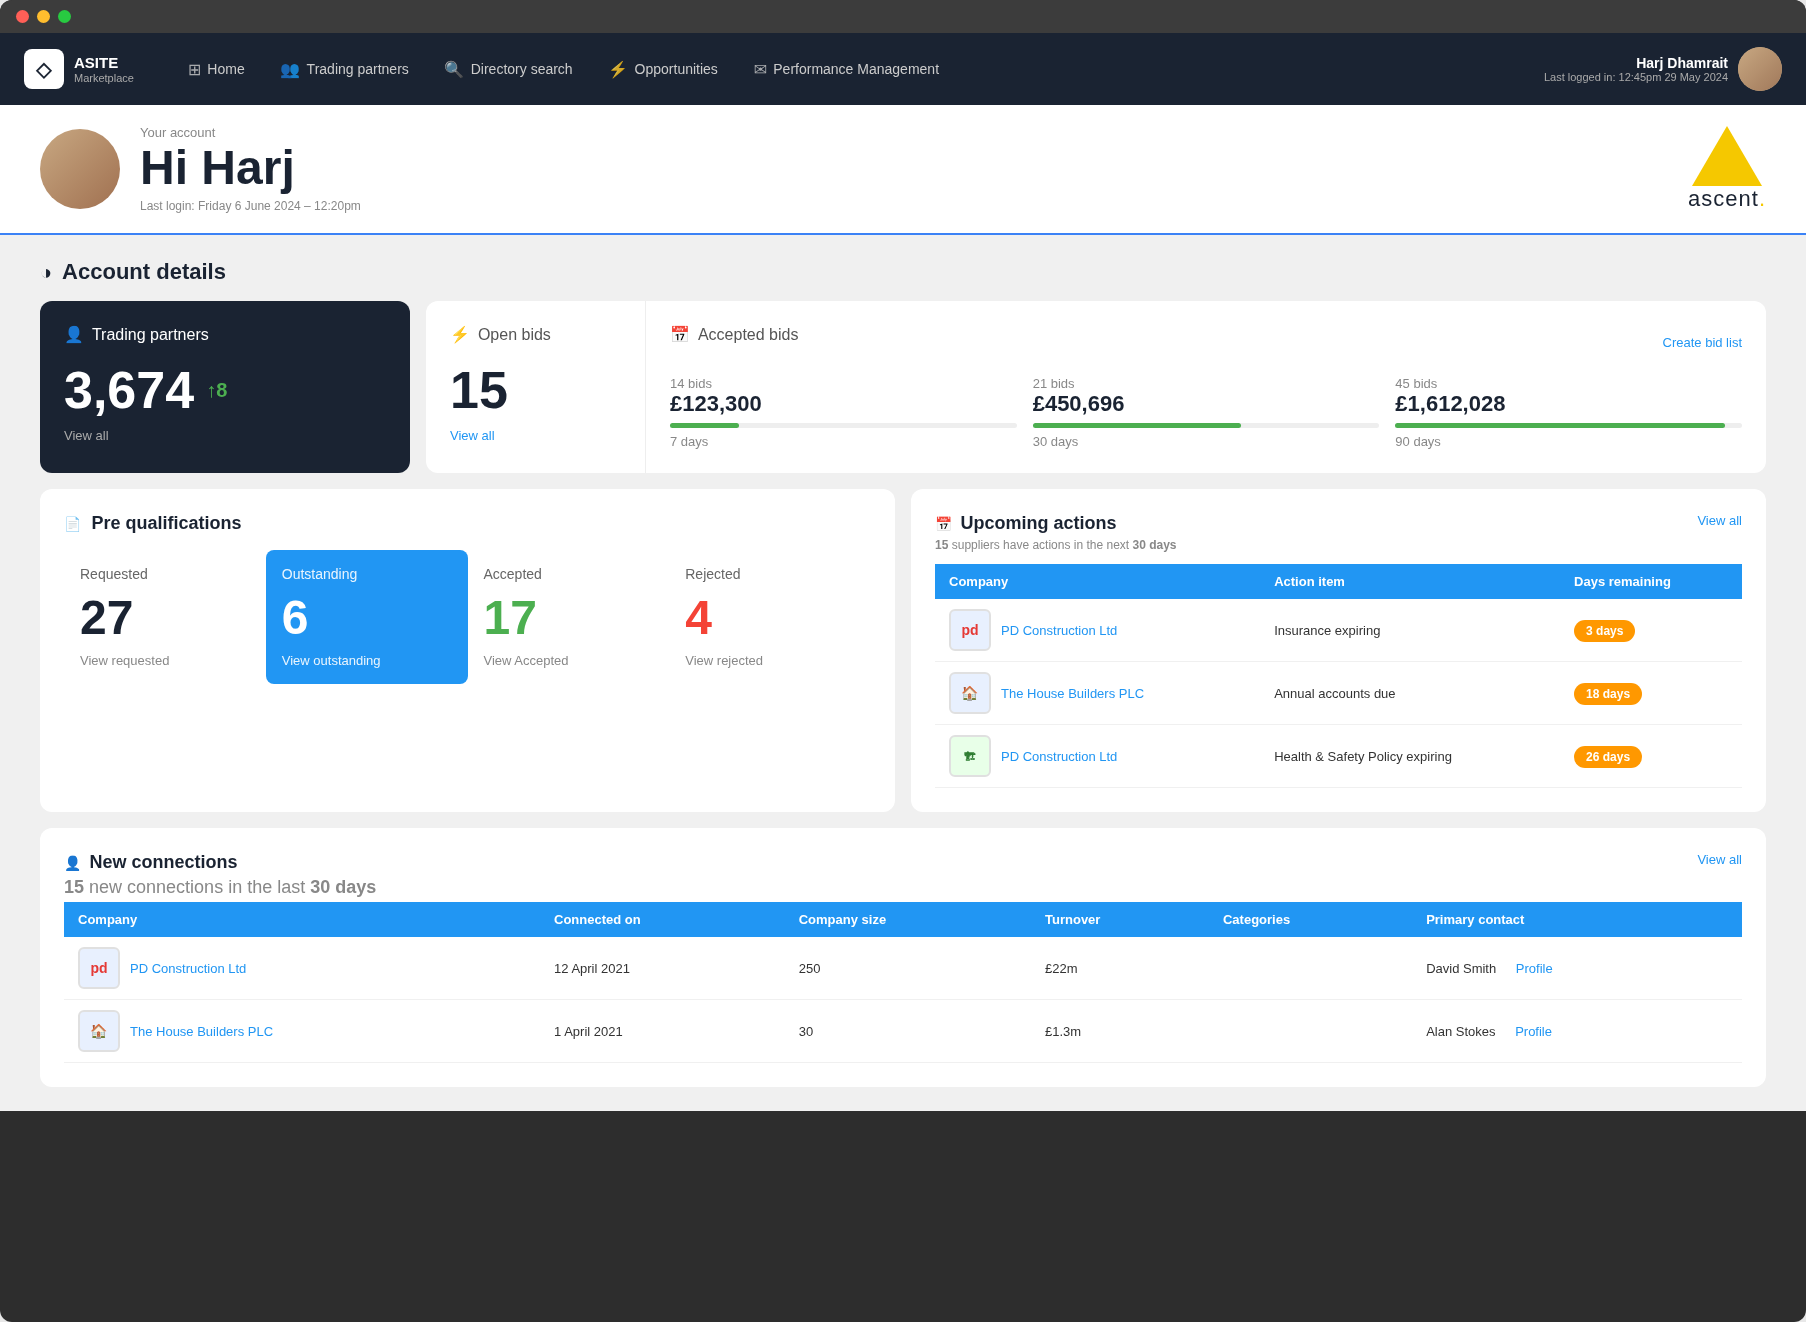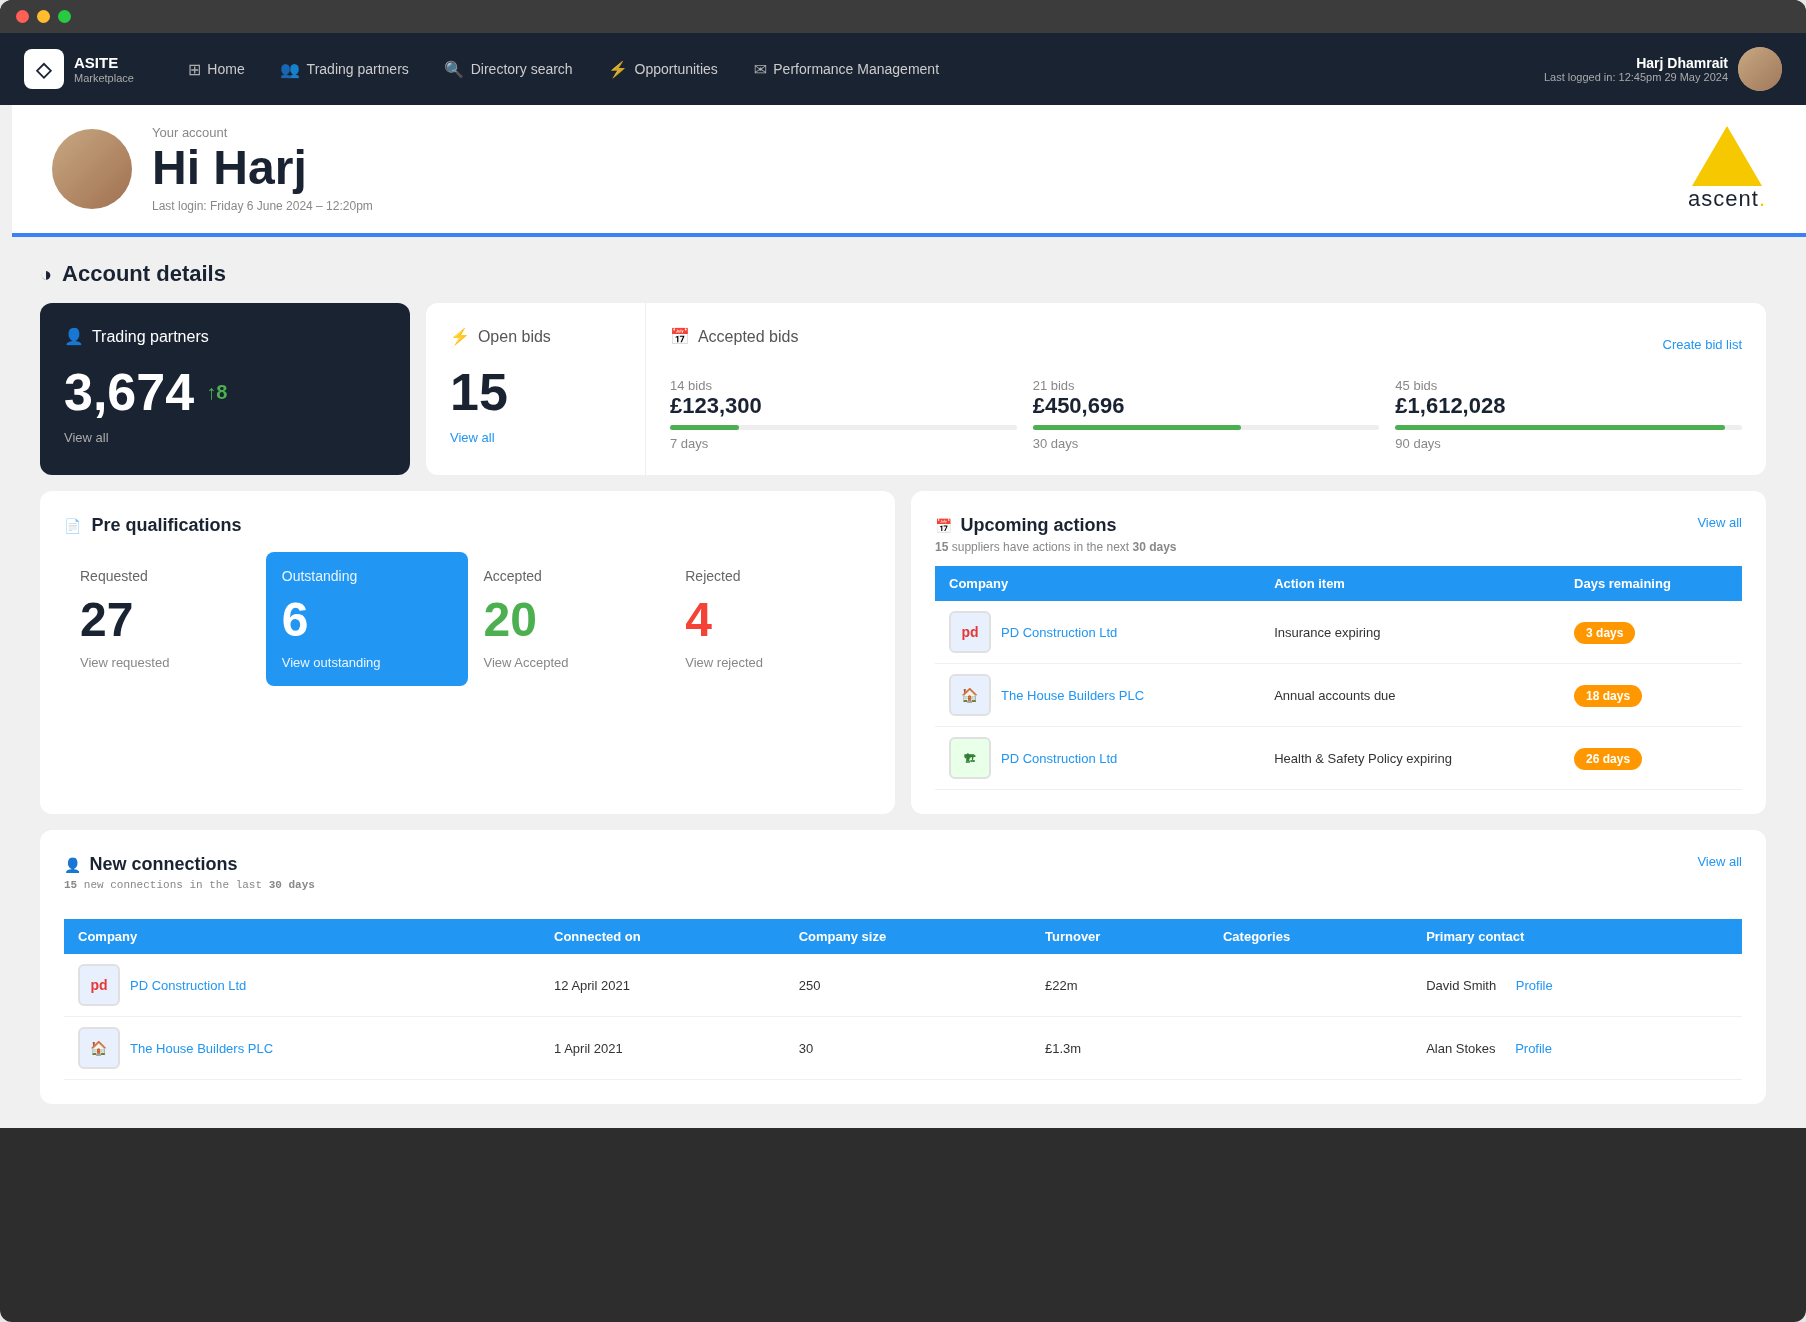--- a/index.html
+++ b/index.html
@@ -77,22 +77,21 @@
       background: linear-gradient(135deg, #c8a882 0%, #a0785a 100%);
     }
 
     
     .welcome-banner {
       background: white;
       padding: 20px 40px;
       display: flex;
       align-items: center;
       justify-content: space-between;
-      border-bottom: 4px solid #3b82f6;
-      margin-left: 12px;
+      border-bottom: 2px solid #3b82f6;
     }
     .welcome-left { display: flex; align-items: center; gap: 20px; }
     .welcome-avatar {
       width: 80px; height: 80px; border-radius: 50%;
       background: linear-gradient(135deg, #c8a882 0%, #a07050 100%);
       overflow: hidden; display: flex; align-items: center; justify-content: center;
     }
     .welcome-text-small { color: #888; font-size: 13px; }
     .welcome-name { font-size: 48px; font-weight: 700; color: #1a2332; }
     .welcome-login { color: #888; font-size: 12px; margin-top: 4px; }
@@ -244,21 +243,21 @@
       background: white;
       border-radius: 12px;
       padding: 24px;
     }
     .connections-header {
       display: flex; align-items: flex-start; justify-content: space-between;
       margin-bottom: 4px;
     }
     .connections-title-area { display: flex; align-items: center; gap: 8px; }
     .connections-subtitle {
-      font-size: 11px; color: #888; margin-bottom: 28px; font-family: Liberation Mono, monospace;
+      font-size: 18px; color: #888; margin-bottom: 4px;
     }
     .connections-subtitle strong { font-weight: 700; }
     .connections-table { width: 100%; border-collapse: collapse; }
     .connections-table thead tr { background: #2196f3; color: white; }
     .connections-table th { padding: 10px 14px; text-align: left; font-size: 13px; font-weight: 600; }
     .connections-table td { padding: 10px 14px; border-bottom: 1px solid #f0f0f0; font-size: 13px; }
 
     
     .pd-logo {
       background: #e8f0fe; color: #e53935; font-weight: 900;
@@ -431,21 +430,21 @@
               <div class="preq-number">27</div>
               <div class="preq-link">View requested</div>
             </div>
             <div class="preq-col outstanding">
               <div class="preq-label white">Outstanding</div>
               <div class="preq-number white">6</div>
               <div class="preq-link white">View outstanding</div>
             </div>
             <div class="preq-col">
               <div class="preq-label">Accepted</div>
-              <div class="preq-number green">20</div>
+              <div class="preq-number green">17</div>
               <div class="preq-link">View Accepted</div>
             </div>
             <div class="preq-col">
               <div class="preq-label">Rejected</div>
               <div class="preq-number red">4</div>
               <div class="preq-link">View rejected</div>
             </div>
           </div>
         </div>
 

